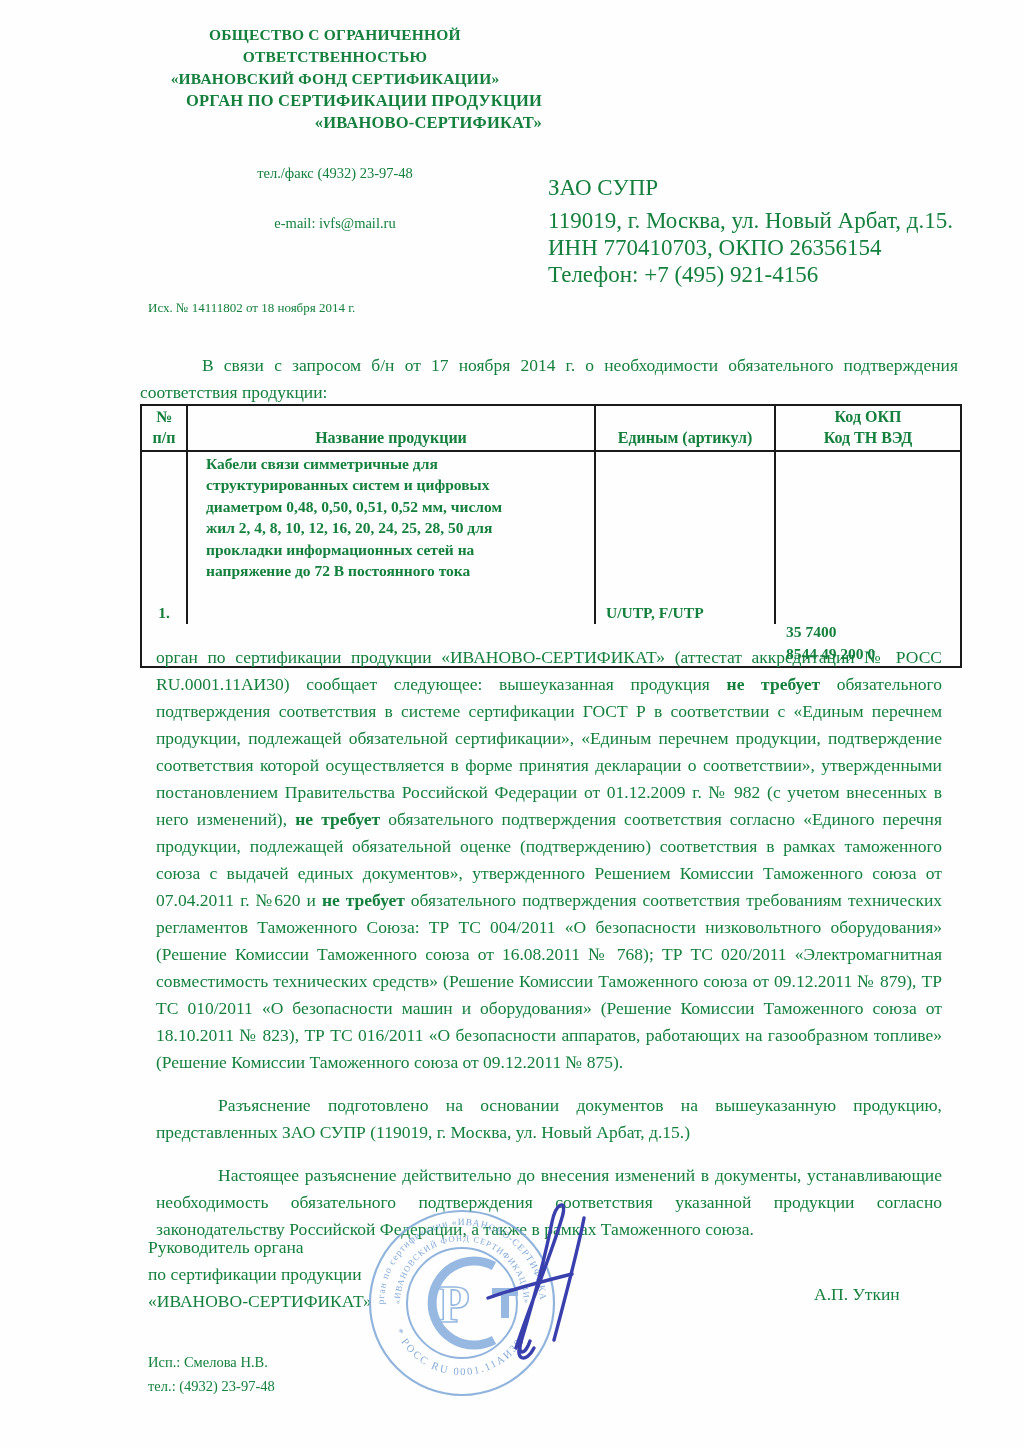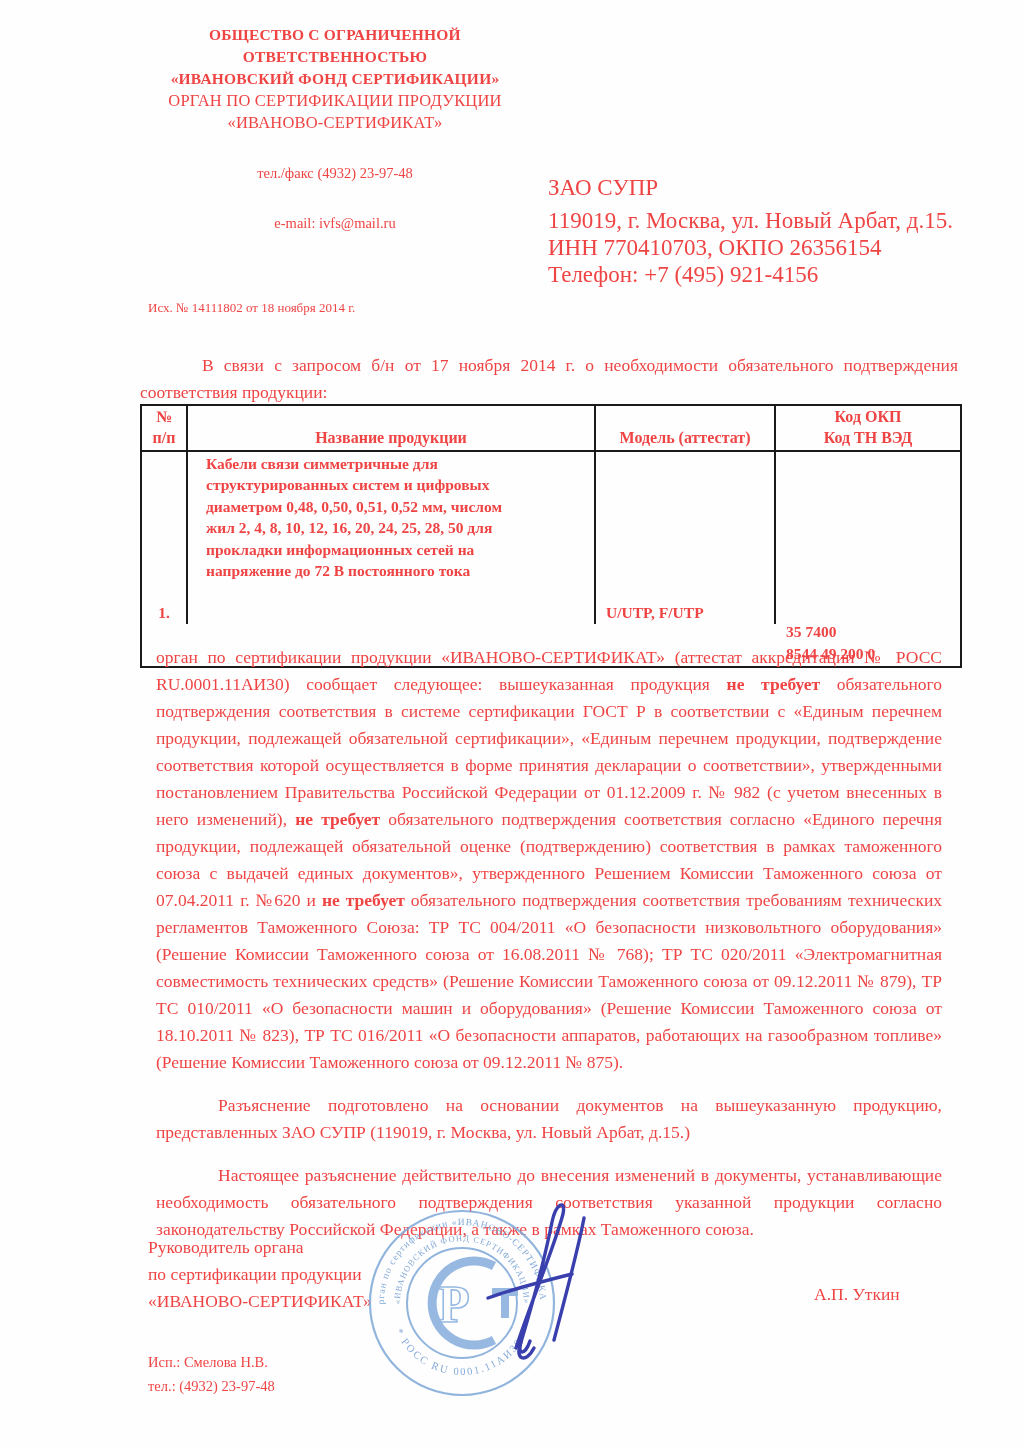--- a/index.html
+++ b/index.html
@@ -1,23 +1,23 @@
 <!DOCTYPE html>
 <html lang="ru"><head>
 <meta charset="utf-8">
 <style>
   html,body{margin:0;padding:0;background:#ffffff;}
   .page{
     position:relative;width:1024px;height:1448px;background:#fefefe;
-    font-family:"Liberation Serif","DejaVu Serif",serif;color:#ef4444;overflow:hidden;
+    font-family:"Liberation Serif","DejaVu Serif",serif;color:#15803d;overflow:hidden;
   }
   
   .letterhead{position:absolute;left:128px;top:24px;width:414px;text-align:center;line-height:22px;}
   .lh-b{font-weight:bold;font-size:15.5px;letter-spacing:.2px;}
-  .lh-bl{font-weight:normal;font-size:16.5px;letter-spacing:.2px;}
+  .lh-bl{font-weight:bold;font-size:16.5px;letter-spacing:.2px;text-align:right;}
   .lh-r{font-size:15.5px;}
   .lh-s{font-size:14.5px;margin-top:28px;}
   
   .recipient{position:absolute;left:548px;top:174px;width:430px;font-size:23px;line-height:27px;}
   .recipient .name{margin-bottom:6px;}
   
   .refline{position:absolute;left:148px;top:300px;font-size:13px;}
   
   .intro{position:absolute;left:140px;top:352px;width:818px;font-size:17.5px;line-height:27px;
          text-align:justify;text-indent:62px;}
@@ -77,21 +77,21 @@
 
   <div class="ptable">
     <div class="cell th">
       <span>№</span>
       <span>п/п</span>
     </div>
     <div class="cell th">
       <span>Название продукции</span>
     </div>
     <div class="cell th">
-      <span>Модель (аттестат)</span>
+      <span>Единым (артикул)</span>
     </div>
     <div class="cell th last">
       <span>Код ОКП</span>
       <span>Код ТН ВЭД</span>
     </div>
 
     <div class="cell td-num bodyrow">1.</div>
     <div class="cell td-name bodyrow">
       <div>Кабели связи симметричные для</div>
       <div>структурированных систем и цифровых</div>

